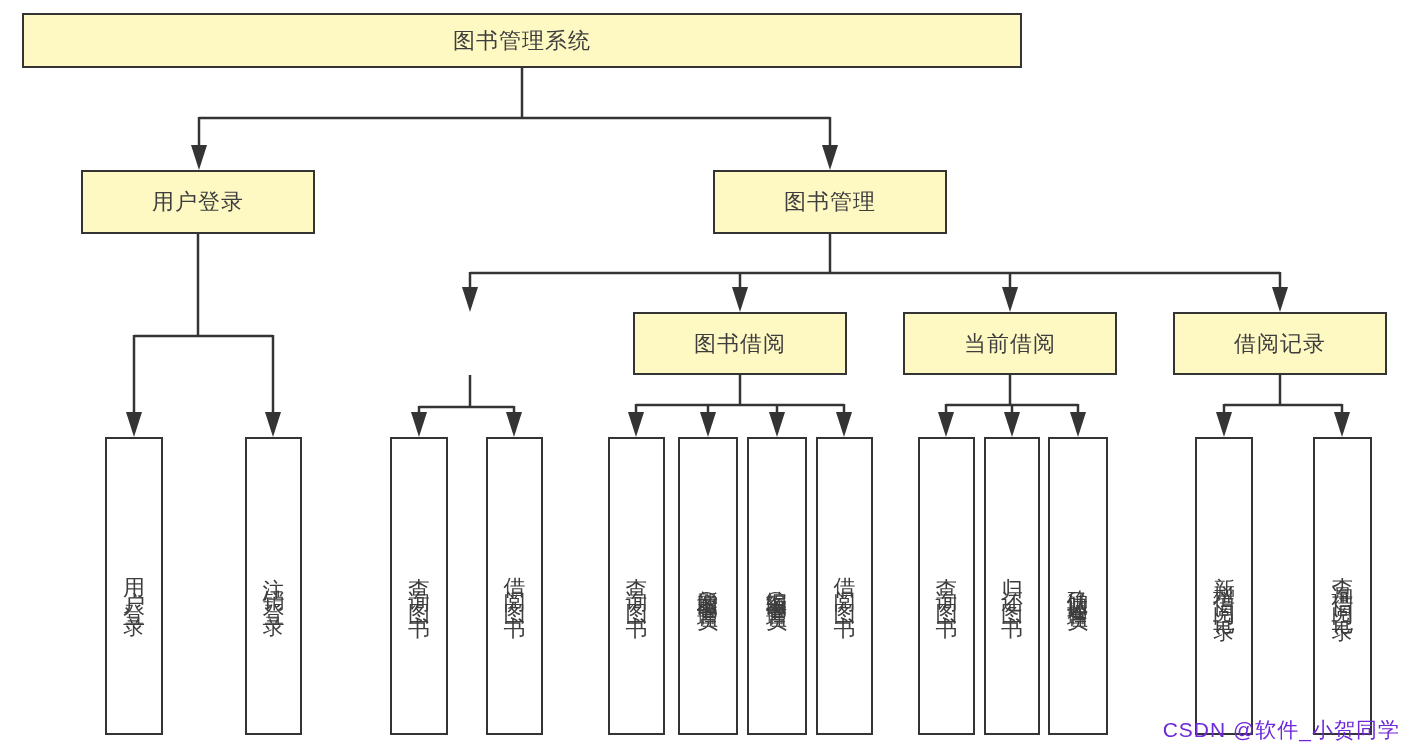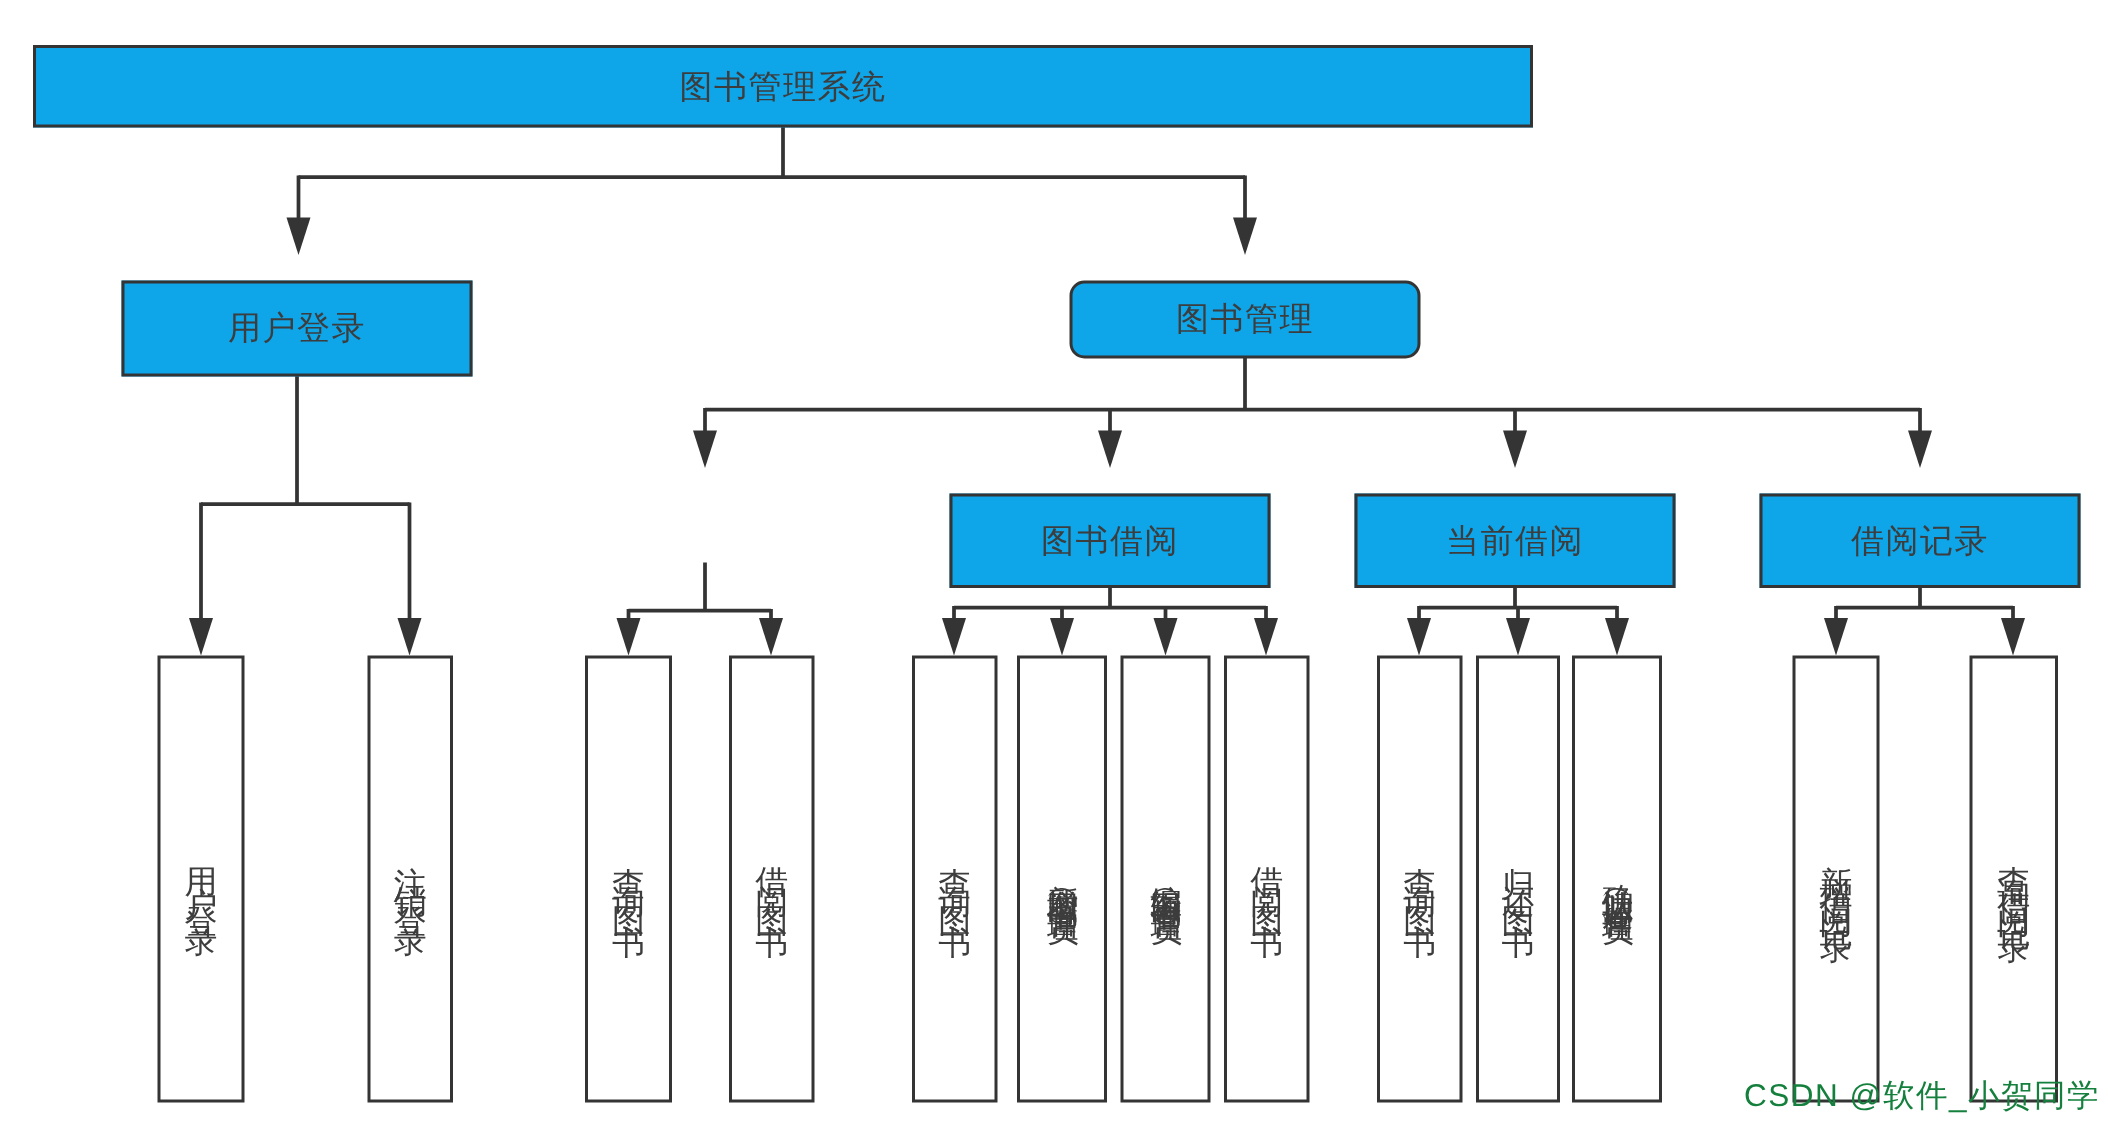--- a/index.html
+++ b/index.html
@@ -18,29 +18,28 @@
   #connectors {
     position: absolute;
     left: 0; top: 0;
     width: 1405px;
     height: 747px;
   }
   .node {
     position: absolute;
     box-sizing: border-box;
     border: 2px solid #343434;
-    background: #0ea5e9;
+    background: #fef9c3;
     display: flex;
     align-items: center;
     justify-content: center;
     font-size: 22px;
     letter-spacing: 1px;
     color: #3d3d3d;
     z-index: 2;
-    margin-top: 17px;
   }
   .leaf {
     position: absolute;
     box-sizing: border-box;
     border: 2px solid #343434;
     background: #ffffff;
     top: 437px;
     height: 298px;
     display: flex;
     align-items: center;
@@ -55,21 +54,21 @@
     line-height: 1;
   }
   .v-short span { letter-spacing: 13px; }
   .v-mid   span { letter-spacing: 9px; }
   .v-long  span { letter-spacing: 3px; font-size: 21px; }
   #watermark {
     position: absolute;
     right: 5px;
     bottom: 3px;
     font-size: 21px;
-    color: #15803d;
+    color: #6d28d9;
     letter-spacing: 1px;
     z-index: 3;
     white-space: nowrap;
   }
 </style>
 </head>
 <body>
 
 <div id="canvas">
 
@@ -136,21 +135,21 @@
       <path d="M1004 412 L1020 412 L1012 437 Z"></path>
       <path d="M1070 412 L1086 412 L1078 437 Z"></path>
       <path d="M1216 412 L1232 412 L1224 437 Z"></path>
       <path d="M1334 412 L1350 412 L1342 437 Z"></path>
     </g>
   </svg>
 
   <div class="node" style="left:22px; top:13px; width:1000px; height:55px;">图书管理系统</div>
 
   <div class="node" style="left:81px; top:170px; width:234px; height:64px;">用户登录</div>
-  <div class="node" style="left:713px; top:170px; width:234px; height:52px;border-radius:10px;">图书管理</div>
+  <div class="node" style="left:713px; top:170px; width:234px; height:64px;">图书管理</div>
 
   <div class="node" style="left:633px; top:312px; width:214px; height:63px;">图书借阅</div>
   <div class="node" style="left:903px; top:312px; width:214px; height:63px;">当前借阅</div>
   <div class="node" style="left:1173px; top:312px; width:214px; height:63px;">借阅记录</div>
 
   <div class="leaf v-short" style="left:105px; width:58px;">
     <span>用户登录</span>
   </div>
   <div class="leaf v-short" style="left:245px; width:57px;">
     <span>注销登录</span>

